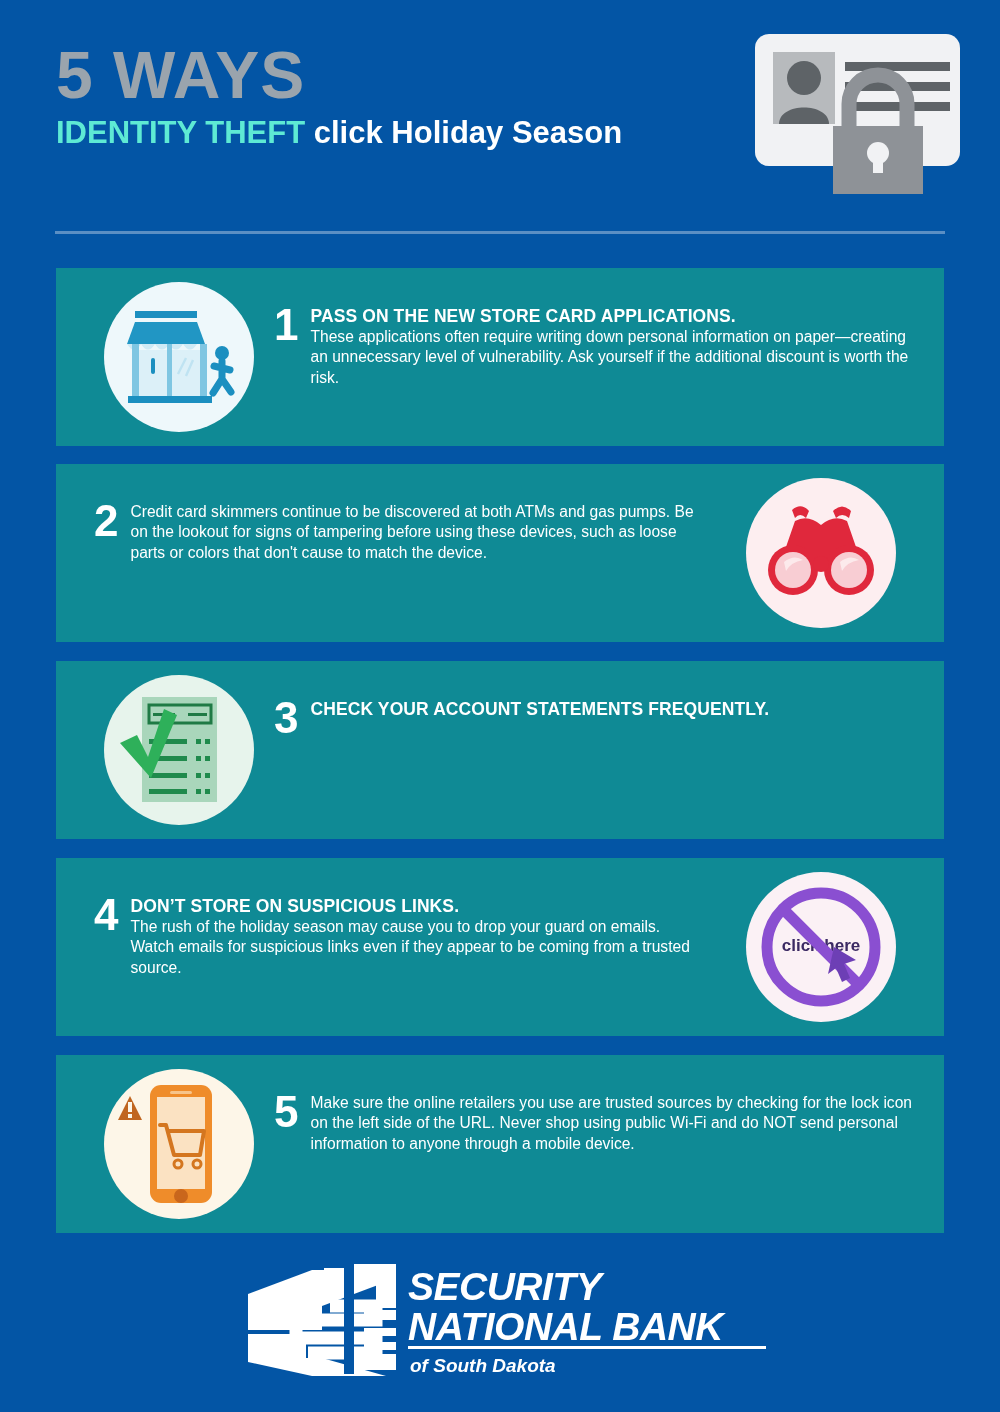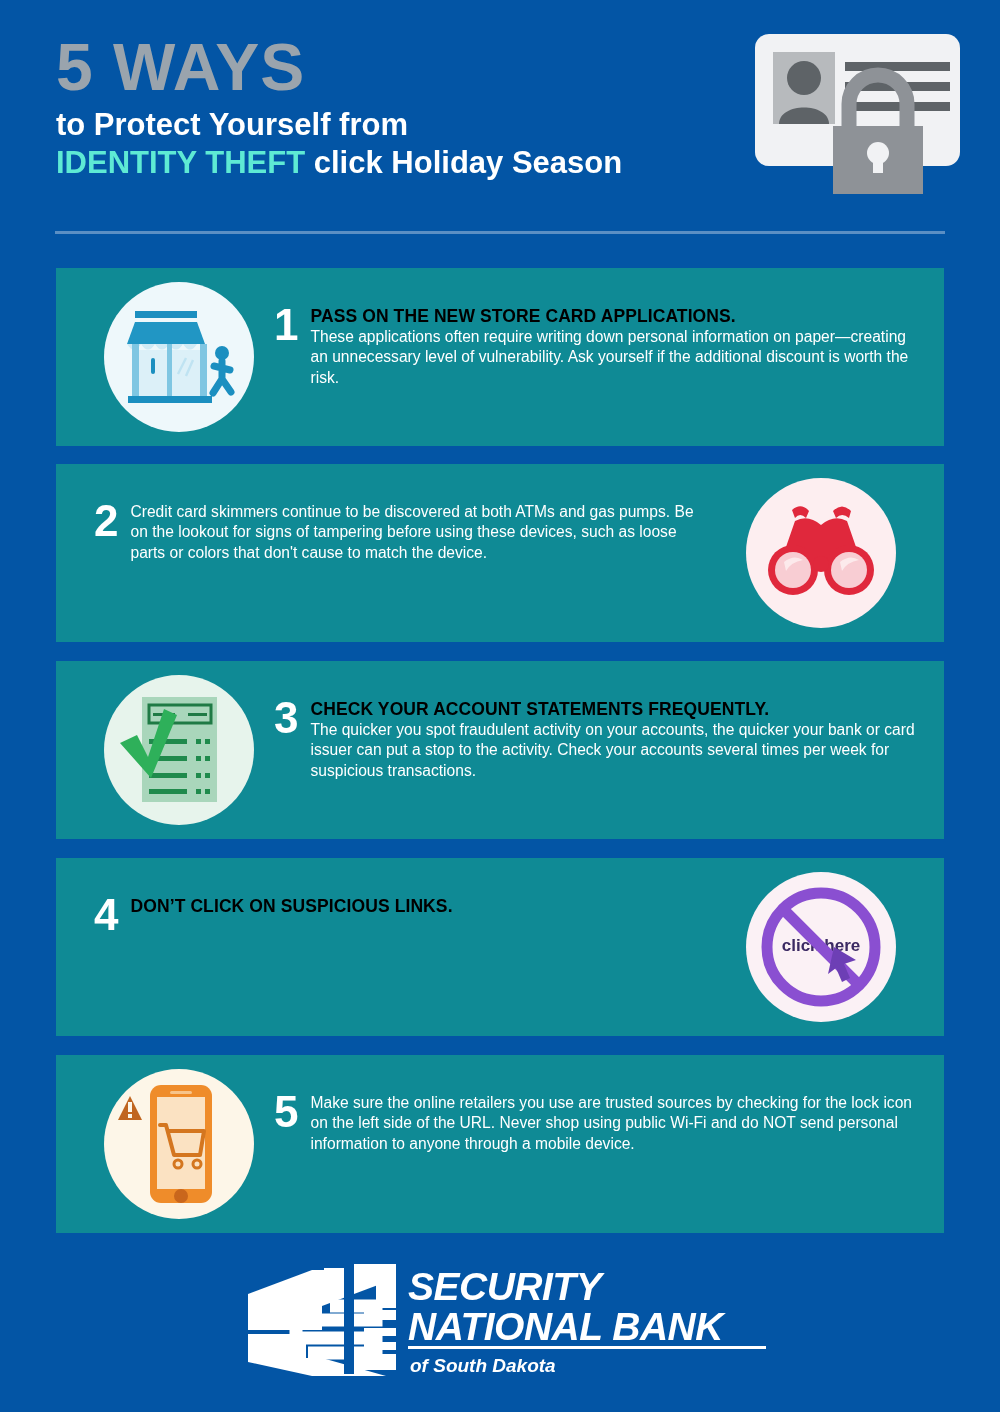--- a/index.html
+++ b/index.html
@@ -10,21 +10,21 @@
     overflow:hidden;
     position:relative;
   }
   .page{position:relative;width:1000px;height:1412px;}
 
   
   .header{position:absolute;left:0;top:0;width:1000px;height:250px;}
   .hd-text{position:absolute;left:56px;top:34px;width:680px;}
   .hd-line1{
     font-size:66px;font-weight:bold;letter-spacing:1px;
-    color:#9aa4ad;line-height:1.0;margin:0 0 6px 0;
+    color:#9aa4ad;line-height:1.0;margin:8px 0 6px 0;
   }
   .hd-line2{
     font-size:31px;font-weight:bold;color:#ffffff;
     line-height:1.22;margin:0;letter-spacing:0px;
   }
   .hd-line3{
     font-size:31px;font-weight:bold;line-height:1.22;margin:0;
     color:#ffffff;letter-spacing:0px;
   }
   .hd-line3 .gray{color:#5eead4;}
@@ -56,21 +56,21 @@
   .body-left{left:218px;right:24px;}
   .body-right{left:38px;right:230px;}
 
   .row{display:flex;align-items:flex-start;}
   .num{
     color:#ffffff;font-weight:bold;font-size:44px;line-height:0.86;
     flex:0 0 auto;padding-right:13px;letter-spacing:-1px;
   }
   .txt{flex:1 1 auto;}
   .hl{
-    color:#000000;font-weight:bold;font-size:17.5px;letter-spacing:0.1px;
+    color:#ffffff;font-weight:bold;font-size:17.5px;letter-spacing:0.1px;
     margin:0 0 1px 0;line-height:1.15;white-space:nowrap;
   }
   .bd{
     color:#ffffff;font-size:15.6px;line-height:1.30;margin:0;
     font-weight:400;
   }
 
   
   .card1 .body-left{left:218px;padding-top:38px;}
   
@@ -89,21 +89,20 @@
   }
 </style>
 </head>
 <body>
 
 <div class="page">
 
   <div class="header">
     <div class="hd-text">
       <div class="hd-line1">5 WAYS</div>
-      <div class="hd-line2">to Protect Yourself from</div>
       <div class="hd-line3"><span class="gray">IDENTITY THEFT</span><span> click Holiday Season</span></div>
     </div>
 
     <div class="hd-divider"></div>
 
     <div class="hd-icon">
       <svg viewBox="0 0 225 170" width="225" height="170">
         <rect x="10" y="8" width="205" height="132" rx="14" ry="14" fill="#f1f2f4"></rect>
         <rect x="28" y="26" width="62" height="72" fill="#b7babd"></rect>
         <circle cx="59" cy="52" r="17" fill="#5e6367"></circle>
@@ -196,41 +195,41 @@
         <rect x="92" y="114" width="5" height="5" fill="#1f8a4c"></rect>
           <rect x="101" y="114" width="5" height="5" fill="#1f8a4c"></rect>
         <path d="M16 68 L33 60 L44 82 L60 34 L73 40 L47 103 Z" fill="#2eb05a"></path>
       </svg>
     </div>
     <div class="body-block body-left">
       <div class="row">
         <div class="num">3</div>
         <div class="txt">
           <p class="hl">CHECK YOUR ACCOUNT STATEMENTS FREQUENTLY.</p>
-          <p class="bd">The quicker you spot fraudulent activity on your accounts, the quicker your bank or card issuer can put a stop to the activity. Check your accounts several times per week for suspicious transactions.</p>
         </div>
       </div>
     </div>
   </div>
 
   <div class="card card4">
     <div class="icon-badge icon-right">
       <svg viewBox="0 0 150 150" width="150" height="150">
         <circle cx="75" cy="75" r="75" fill="#fbf1f5"></circle>
         <circle cx="75" cy="75" r="54" fill="none" stroke="#8a4fd1" stroke-width="11"></circle>
         <text x="75" y="79" text-anchor="middle" font-family="Liberation Sans, sans-serif" font-size="17" font-weight="bold" fill="#3b2a63">click here</text>
         <path d="M37 37 L113 113" stroke="#8a4fd1" stroke-width="11" stroke-linecap="round"></path>
         <path d="M88 75 L110 88 L98 92 L104 106 L96 110 L90 96 L82 102 Z" fill="#6d3fb5"></path>
       </svg>
     </div>
     <div class="body-block body-right">
       <div class="row">
         <div class="num">4</div>
         <div class="txt">
-          <p class="hl">DON’T CLICK ON SUSPICIOUS LINKS.</p>
+          <p class="hl">DON’T STORE ON SUSPICIOUS LINKS.</p>
+          <p class="bd">The rush of the holiday season may cause you to drop your guard on emails. Watch emails for suspicious links even if they appear to be coming from a trusted source.</p>
         </div>
       </div>
     </div>
   </div>
 
   <div class="card card5">
     <div class="icon-badge icon-left">
       <svg viewBox="0 0 150 150" width="150" height="150">
         <circle cx="75" cy="75" r="75" fill="#fdf6e8"></circle>
         <rect x="46" y="16" width="62" height="118" rx="11" ry="11" fill="#ef8c2a"></rect>

